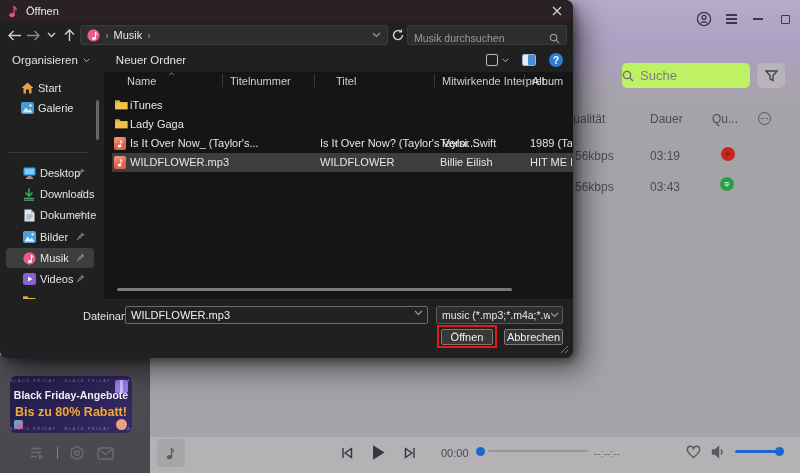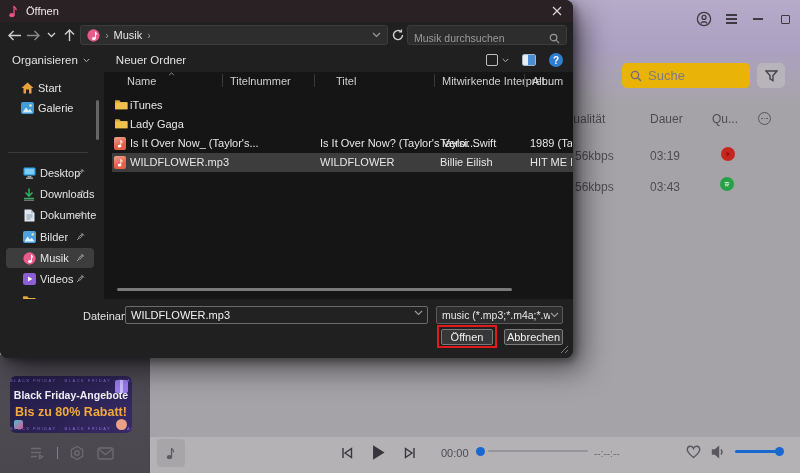--- a/index.html
+++ b/index.html
@@ -10,22 +10,22 @@
   
   .app { position:absolute; inset:0; background:#a6a3a8; }
   .app-header { position:absolute; top:0; left:0; right:0; height:105px;
     background:linear-gradient(180deg,#b6abc9 0%,#aca1c2 45%,#a6a3a8 100%); }
   .winctl { position:absolute; top:11px; display:flex; align-items:center; gap:11px; color:#3d3a41; }
   .wbtn { width:16px; height:16px; display:flex; align-items:center; justify-content:center; }
   .bar-i { width:11px; height:1.6px; background:#3d3a41; box-shadow:0 4px 0 #3d3a41, 0 -4px 0 #3d3a41; }
   .min-i { width:10px; height:1.6px; background:#3d3a41; }
   .max-i { width:9px; height:9px; border:1.5px solid #3d3a41; border-radius:1px; }
 
-  .app-search { position:absolute; left:622px; top:63px; width:128px; height:25px; background:#eab308;
-    border-radius:5px; display:flex; align-items:center; padding:0 8px; gap:6px; }
+  .app-search { position:absolute; left:622px; top:63px; width:128px; height:25px; background:#bef264;
+    border-radius:5px; display:flex; align-items:center; padding:0 0; gap:6px; }
   .app-search input { border:none; outline:none; background:transparent; width:90px; font-size:13px; color:#5a575e; font-family:inherit; }
   .app-search input::placeholder { color:#7e7b82; }
   .filter-btn { position:absolute; left:757px; top:63px; width:28px; height:25px; background:#b7b4ba;
     border-radius:5px; display:flex; align-items:center; justify-content:center; }
 
   .tbl-head { position:absolute; top:112px; font-size:12px; color:#4e4b51; }
   .tbl-cell { position:absolute; font-size:12px; color:#4e4b51; }
   .srcicon { position:absolute; width:14px; height:14px; border-radius:50%; display:flex; align-items:center; justify-content:center; }
   .yt { background:#c5271f; }
   .sp { background:#27a148; }

